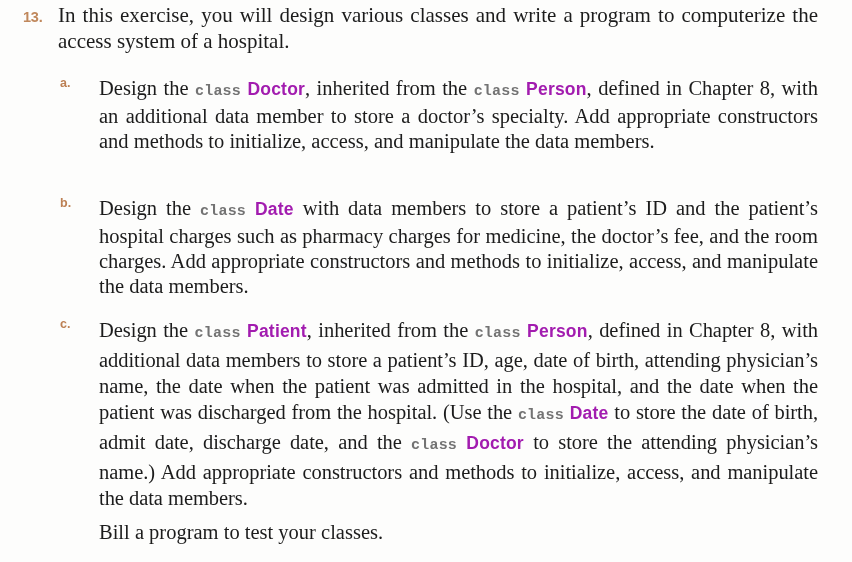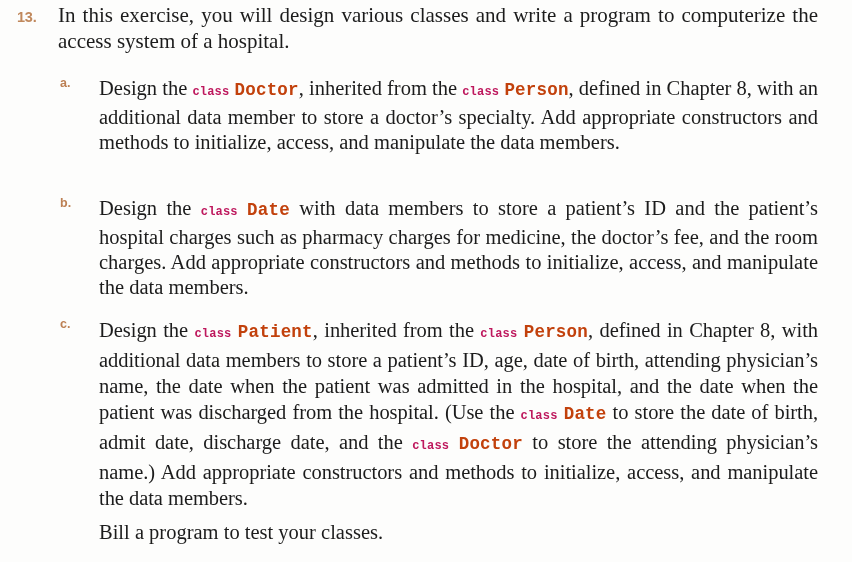--- a/index.html
+++ b/index.html
@@ -26,21 +26,21 @@
   
   .exercise {
     position: absolute;
     left: 0;
     top: 0;
     width: 852px;
   }
 
   .ex-number {
     position: absolute;
-    left: 17px;
+    left: 23px;
     top: 9px;
     width: 40px;
     font-family: "Liberation Sans", "DejaVu Sans", sans-serif;
     font-weight: bold;
     font-size: 14.5px;
     color: #c0885c;
     letter-spacing: -0.2px;
   }
 
   .ex-body {
@@ -92,31 +92,31 @@
     color: #1c1c1c;
   }
 
   
   .sub-text.tight {
     line-height: 26px;
     letter-spacing: -0.05px;
   }
 
   .mono {
-    font-family: Liberation Mono, monospace;
+    font-family: Liberation Sans, sans-serif;
     font-size: 17.5px;
     font-weight: bold;
-    color: #c2410c;
+    color: #a21caf;
     letter-spacing: 0.2px;
   }
   .kw {
     font-family: "Liberation Mono", "DejaVu Sans Mono", monospace;
-    font-size: 12px;
+    font-size: 15px;
     font-weight: bold;
-    color: #be185d;
+    color: #737373;
     letter-spacing: 0.2px;
   }
 
   .closing-line {
     position: absolute;
     left: 99px;
     width: 719px;
     font-size: 20.5px;
     line-height: 25px;
     color: #1c1c1c;

